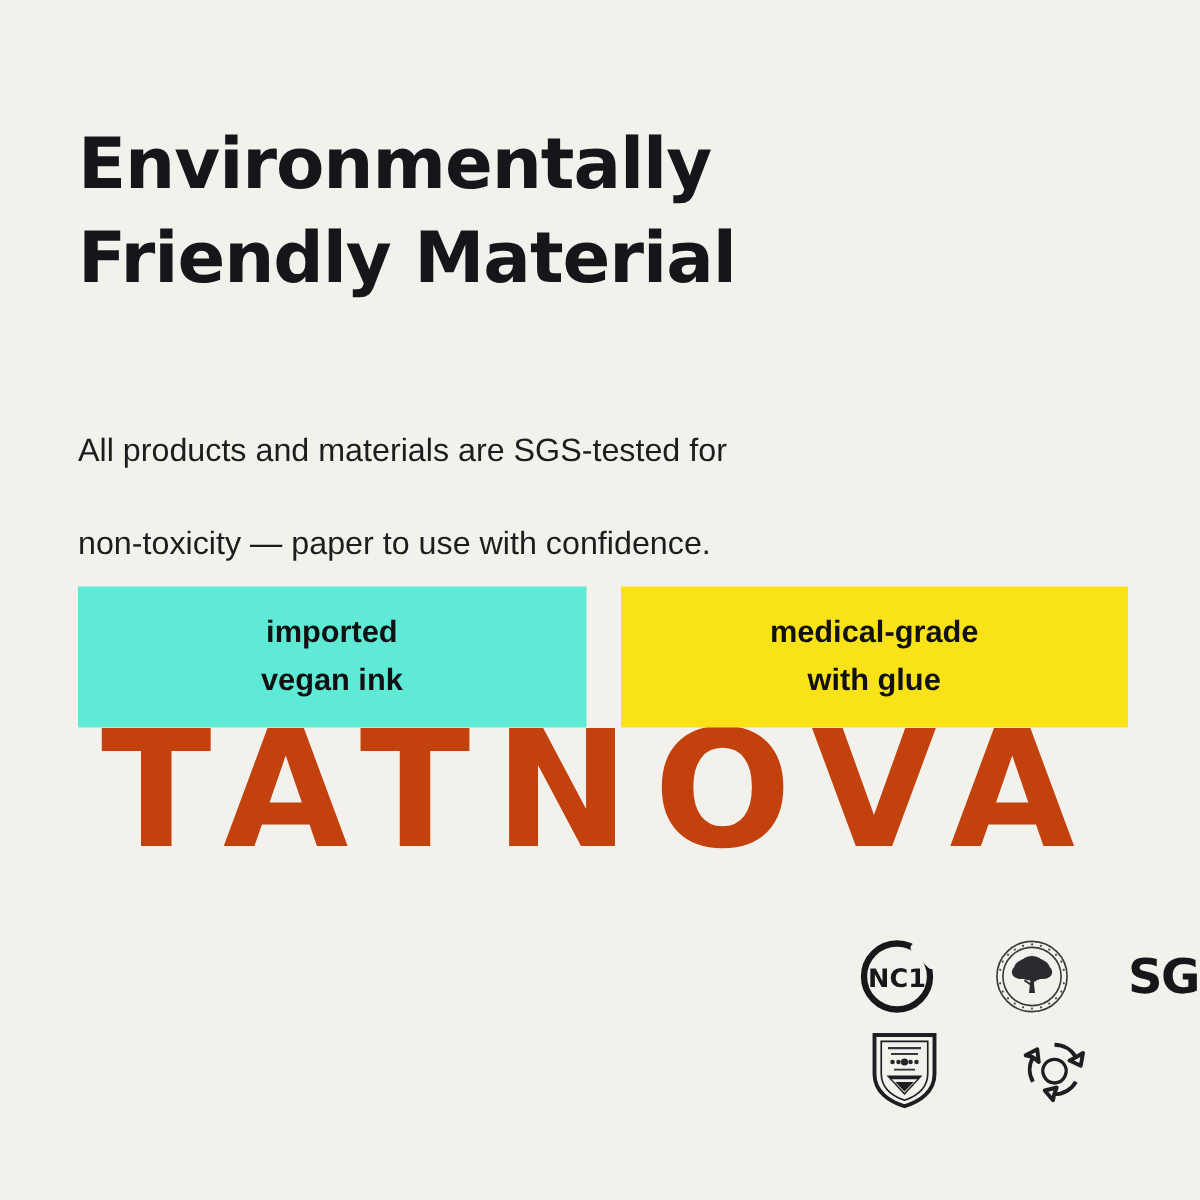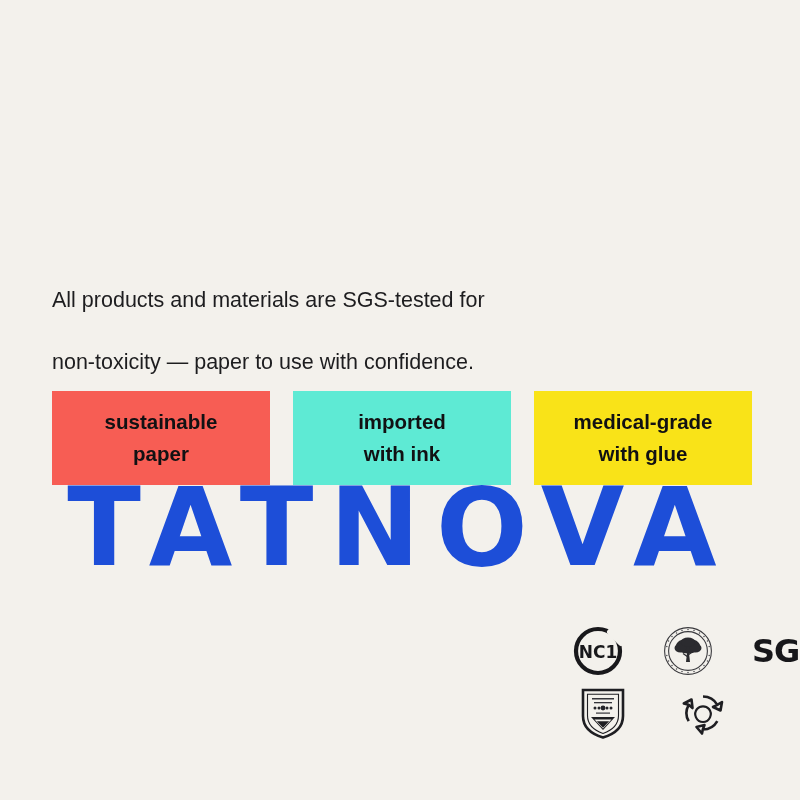--- a/index.html
+++ b/index.html
@@ -26,21 +26,21 @@
     position: absolute;
     left: 0;
     top: 474px;
     width: 800px;
     text-align: center;
     font-family: "DejaVu Sans", sans-serif;
     font-weight: 700;
     font-size: 108px;
     letter-spacing: 16px;
     line-height: 1;
-    color: #1d4ed8;
+    color: #c2410c;
     user-select: none;
     white-space: nowrap;
     z-index: 0;
   }
 
   
   .headline {
     position: absolute;
     left: 52px;
     top: 48px;
@@ -143,36 +143,36 @@
   }
   svg { display: block; }
 </style>
 </head>
 <body>
 
 <div class="page">
 
   <div class="watermark">TATNOVA</div>
 
+  <h1 class="headline">
+    <span class="line">Environmentally</span>
+    <span class="line">Friendly Material</span>
+  </h1>
 
   <p class="subcopy">
     <span class="line">All products and materials are SGS-tested for</span>
     <span class="line">non-toxicity — paper to use with confidence.</span>
   </p>
 
   <div class="chips">
 
-    <div class="chip" style="background:#f75d54;">
-      <span>sustainable</span>
-      <span class="l2">paper</span>
-    </div>
 
     <div class="chip" style="background:#5eead4;">
       <span>imported</span>
-      <span class="l2">with ink</span>
+      <span class="l2">vegan ink</span>
     </div>
 
     <div class="chip" style="background:#f9e318;justify-content:center;">
       <span>medical-grade</span>
       <span class="l2">with glue</span>
     </div>
 
   </div>
 
   <div class="badges">

